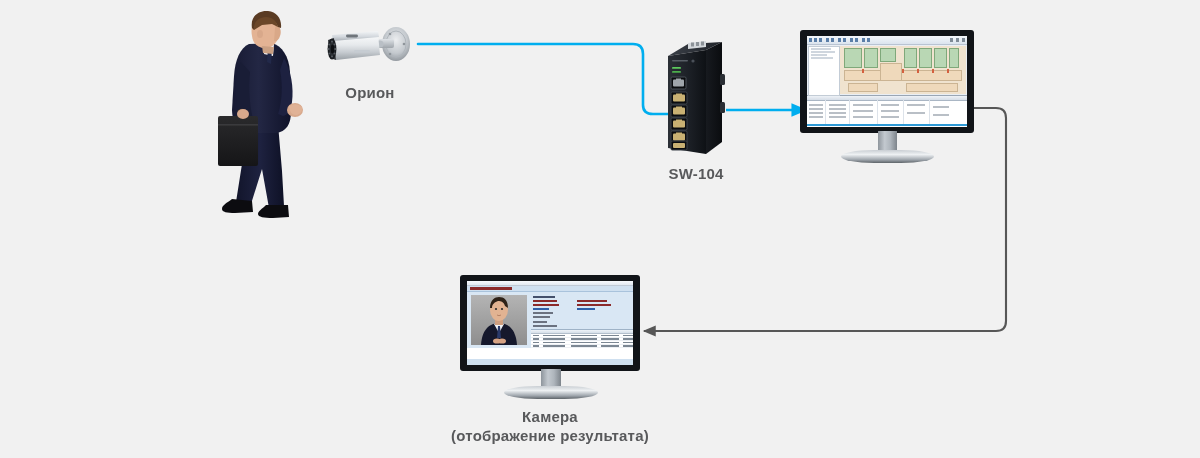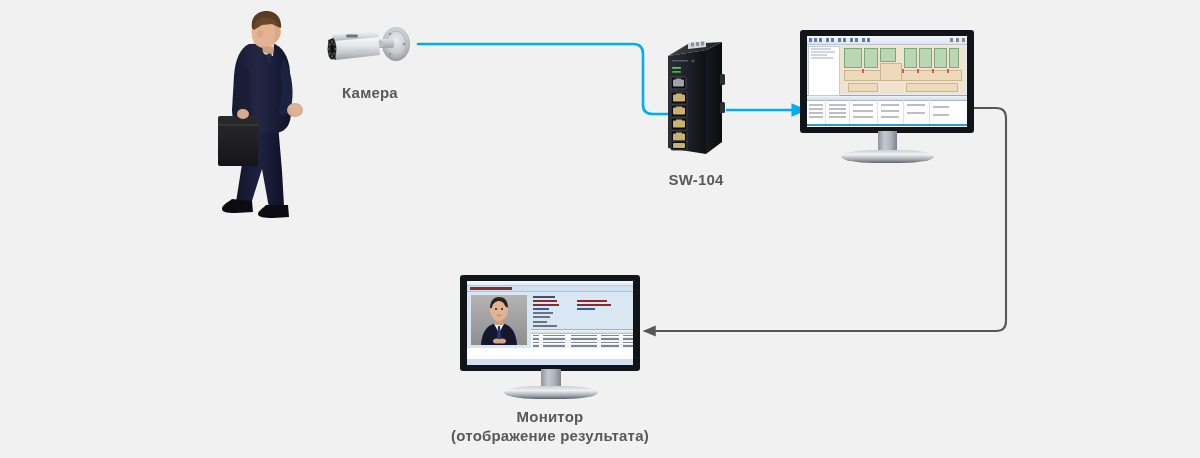--- a/index.html
+++ b/index.html
@@ -245,21 +245,21 @@
       <circle cx="12" cy="34.5" r="1" fill="#585d63"></circle>
       <circle cx="9.2" cy="31.5" r="1" fill="#585d63"></circle>
       <circle cx="8.6" cy="27" r="1" fill="#585d63"></circle>
       <circle cx="9.2" cy="22.5" r="1" fill="#585d63"></circle>
 
       <rect x="34" y="28" width="16" height="2.4" rx="1" fill="#c6ccd2"></rect>
 
       <rect x="26" y="12.5" width="12" height="3" rx="1.4" fill="#6f757b"></rect>
     </svg>
   </div>
-  <div class="label" style="left:300px;top:83px;width:140px;">Камера</div>
+  <div class="label" style="left:300px;top:83px;width:140px;">Орион</div>
 
   <div class="node" id="switchdev">
     <svg width="72" height="124" viewBox="0 0 72 124" xmlns="http://www.w3.org/2000/svg">
       <defs>
         <linearGradient id="swFace" x1="0" y1="0" x2="1" y2="0">
           <stop offset="0%" stop-color="#2b2f36"></stop>
           <stop offset="55%" stop-color="#1c2026"></stop>
           <stop offset="100%" stop-color="#0e1115"></stop>
         </linearGradient>
         <linearGradient id="swSide" x1="0" y1="0" x2="1" y2="0">
@@ -311,21 +311,21 @@
 
         <rect x="11" y="95" width="16" height="12" rx="1.2" fill="#0a0c0f" stroke="#3d434a" stroke-width="1"></rect>
         <rect x="13" y="97.5" width="12" height="7" rx="1" fill="#c9b173"></rect>
         <rect x="16" y="96.5" width="6" height="3" fill="#c9b173"></rect>
 
         <rect x="11" y="105" width="16" height="9" rx="1.2" fill="#0a0c0f" stroke="#3d434a" stroke-width="1"></rect>
         <rect x="13" y="107" width="12" height="5" rx="1" fill="#c9b173"></rect>
       </g>
     </svg>
   </div>
-  <div class="label" style="left:626px;top:170px;width:140px;">SW-104</div>
+  <div class="label" style="left:626px;top:164px;width:140px;">SW-104</div>
 
   <div class="monitor" id="orion">
     <div class="mon-frame"></div>
     <div class="mon-screen">
 
       <div class="os-toolbar">
         <span class="os-tbtn" style="left:2px;"></span>
         <span class="os-tbtn" style="left:7px;"></span>
         <span class="os-tbtn" style="left:12px;"></span>
         <span class="os-tbtn" style="left:19px;"></span>
@@ -525,16 +525,16 @@
             <span class="rs-tc" style="left:92px;width:20px;"></span>
           </div>
         </div>
       </div>
 
       <div class="rs-foot"></div>
     </div>
     <div class="mon-neck"></div>
     <div class="mon-base"></div>
   </div>
-  <div class="label" style="left:400px;top:407px;width:300px;">Монитор
+  <div class="label" style="left:400px;top:407px;width:300px;">Камера
 (отображение результата)</div>
 
 </div>
 
 </body></html>

